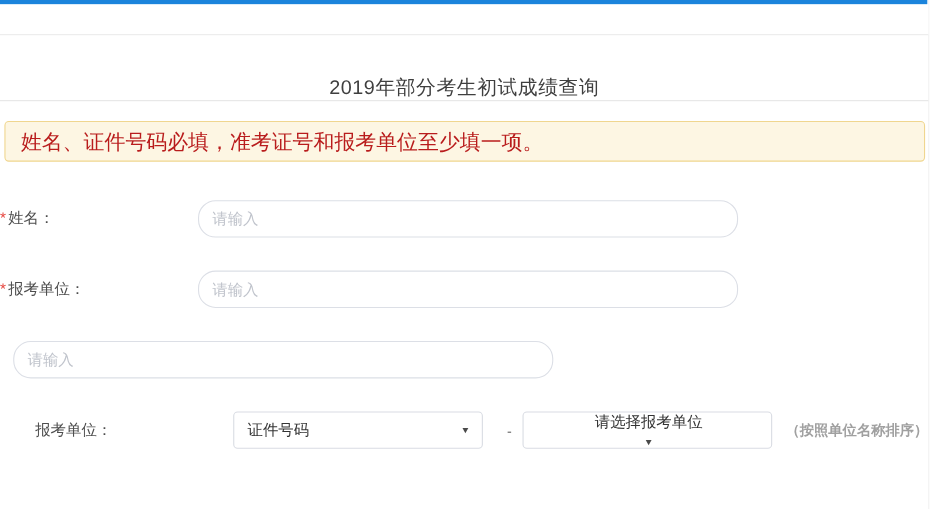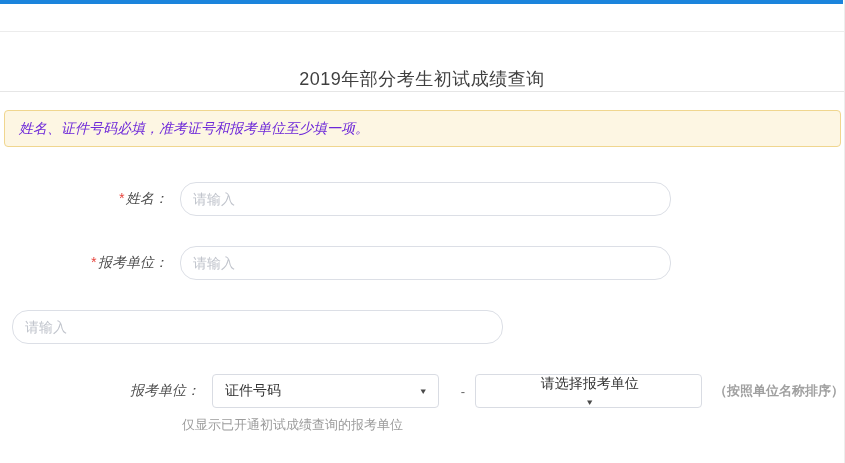--- a/index.html
+++ b/index.html
@@ -41,38 +41,35 @@
     margin: 18px 3px 0 4px;
     height: 37px;
     background: #fdf6e3;
     border: 1px solid #f0d68f;
     border-radius: 4px;
     display: flex;
     align-items: center;
     padding: 0 14px;
   }
   .notice-text {
-    font-size: 14px;
-    color: #6d28d9;
-    font-style: italic;
+    font-size: 19px;
+    color: #b91c1c;
   }
   .form-area { margin-top: 35px; }
   .field-row {
     display: flex;
     align-items: center;
     height: 34px;
     margin-bottom: 30px;
   }
   .field-label {
     flex: 0 0 168px;
-    text-align: right;
     font-size: 14px;
     color: #4d4d4d;
     white-space: nowrap;
-    font-style: italic;
   }
   .required-asterisk {
     color: #e6433c;
     margin-right: 2px;
     font-size: 14px;
   }
   .text-input {
     margin-left: 12px;
     width: 491px;
     height: 34px;
@@ -169,17 +166,16 @@
         <span class="select-arrow">▼</span>
       </div>
       <span class="select-separator">-</span>
       <div class="select-box second">
         <span>请选择报考单位</span>
         <span class="select-arrow">▼</span>
       </div>
       <span class="sort-hint">（按照单位名称排序）</span>
     </div>
 
-    <div class="note-row">仅显示已开通初试成绩查询的报考单位</div>
 
   </div>
 
 </div>
 
 </body></html>

